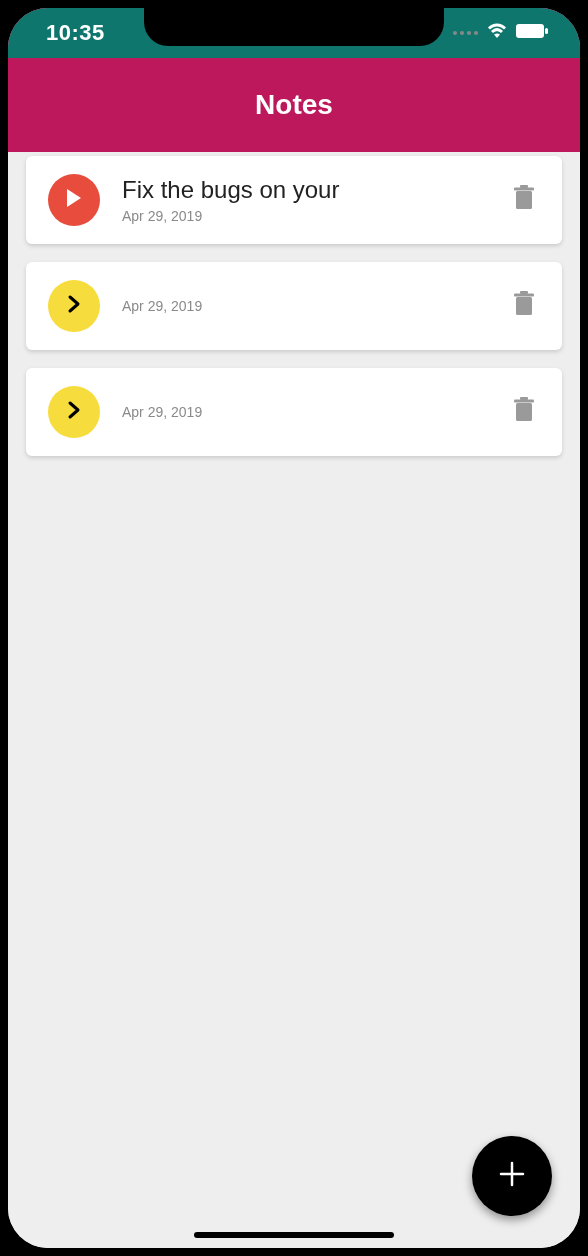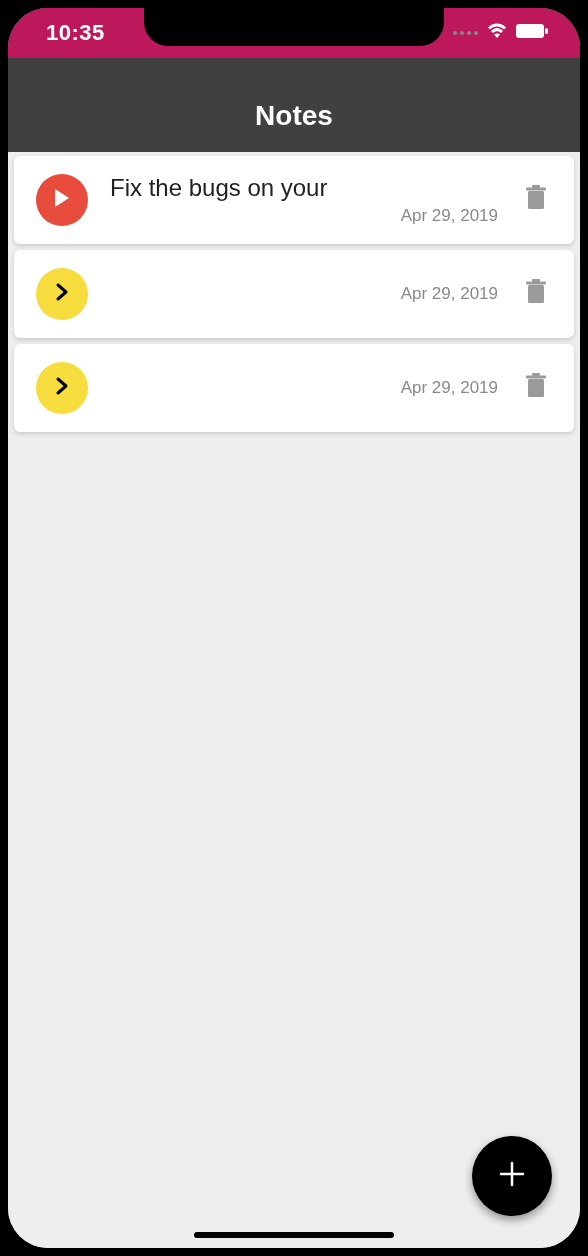--- a/index.html
+++ b/index.html
@@ -23,58 +23,58 @@
       background: #000;
       border-radius: 0 0 24px 24px;
       z-index: 50;
     }
 
     
     .status-bar {
       position: absolute;
       top: 0; left: 0; right: 0;
       height: 50px;
-      background: #be185d;
+      background: #0f766e;
       display: flex;
       align-items: center;
       justify-content: space-between;
       padding: 0 30px 0 38px;
       z-index: 40;
       color: #fff;
     }
     .status-time { font-size: 22px; font-weight: 600; letter-spacing: 0.5px; }
     .status-right { display: flex; align-items: center; gap: 8px; }
     .dots { display: flex; gap: 3px; }
     .dots span { width: 4px; height: 4px; border-radius: 50%; background: #888; display: block; }
 
     
     .header {
       position: absolute;
       top: 0; left: 0; right: 0;
       height: 144px;
-      background: #404040;
+      background: #be185d;
       display: flex;
       align-items: flex-end;
       justify-content: center;
-      padding-bottom: 20px;
+      padding-bottom: 31px;
       z-index: 30;
     }
     .header-title { color: #fff; font-size: 28px; font-weight: 600; }
 
     
     .content {
       position: absolute;
       top: 144px; left: 0; right: 0; bottom: 0;
       background: #eee;
       padding-top: 2px;
     }
 
     .note-card {
       background: #fff;
-      margin: 6px;
+      margin: 18px;
       border-radius: 6px;
       box-shadow: 0 2px 4px rgba(0,0,0,0.15);
       display: flex;
       align-items: center;
       padding: 18px 22px;
       gap: 22px;
     }
     .note-card:first-child { margin-top: 2px; }
 
     .type-badge {
@@ -83,21 +83,21 @@
       display: flex;
       align-items: center;
       justify-content: center;
       flex-shrink: 0;
     }
     .type-red { background: #e74c3c; }
     .type-yellow { background: #f7dc3d; }
 
     .note-text { flex: 1; }
     .note-title { font-size: 24px; color: #222; font-weight: 400; margin-bottom: 4px; }
-    .note-date { font-size: 17px; color: #8a8a8a; text-align: right; }
+    .note-date { font-size: 14px; color: #8a8a8a; }
 
     .delete-btn {
       width: 32px; height: 32px;
       display: flex; align-items: center; justify-content: center;
       cursor: pointer;
       flex-shrink: 0;
     }
 
     
     .fab {

